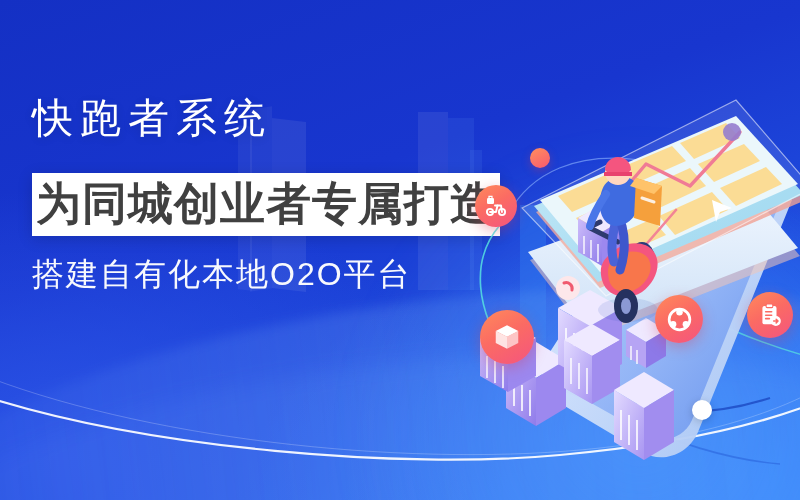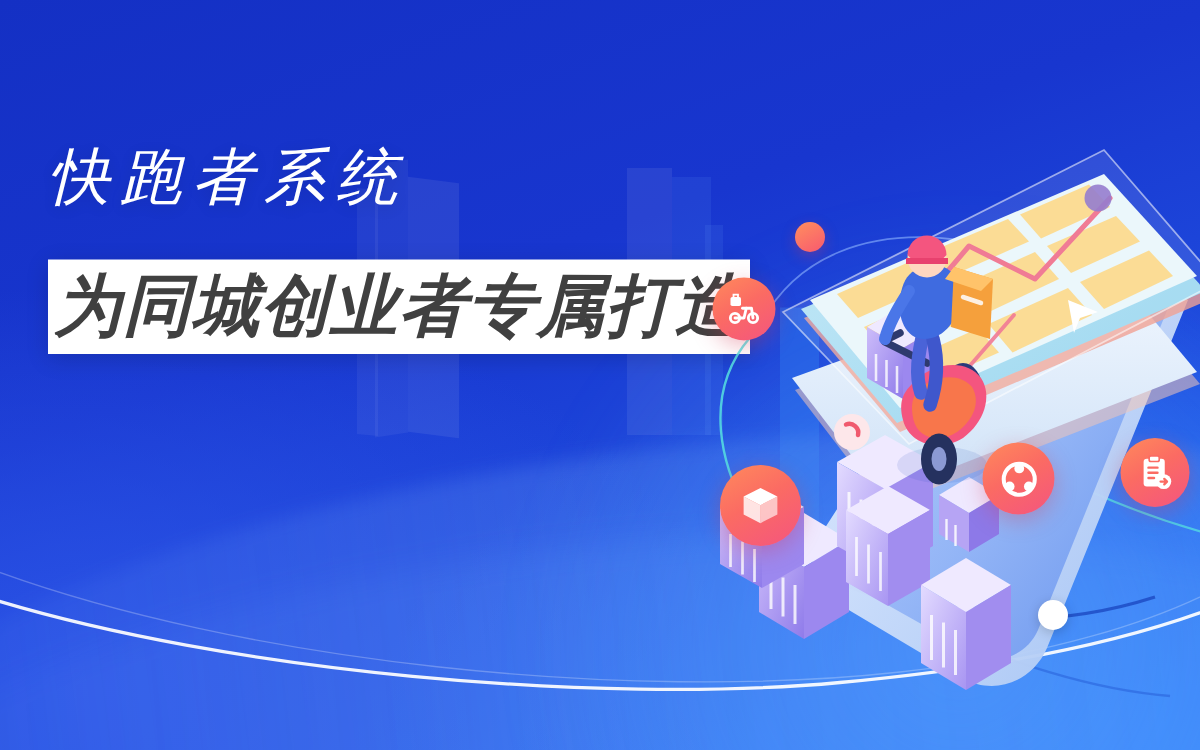--- a/index.html
+++ b/index.html
@@ -40,21 +40,21 @@
     position:absolute;right:-160px;bottom:-210px;width:640px;height:560px;
     border-radius:50%;
     background:radial-gradient(circle,rgba(90,165,255,.42),rgba(90,165,255,0) 68%);
     filter:blur(18px);
   }
 
   
   .curve-svg{position:absolute;inset:0;pointer-events:none;}
 
   
-  .copy{position:absolute;left:32px;top:98px;font-style:italic;}
+  .copy{position:absolute;left:32px;top:98px;}
   .line1{
     color:#ffffff;
     font-size:41px;
     letter-spacing:7px;
     line-height:1;
     font-weight:400;
     white-space:nowrap;
     text-shadow:0 2px 10px rgba(0,0,0,.12);
   }
   .hl-wrap{margin-top:34px;}
@@ -126,20 +126,21 @@
   <svg class="curve-svg" width="800" height="500" viewBox="0 0 800 500">
     <path d="M-10,398 C 150,448 400,470 560,455 C 680,444 760,424 812,404" fill="none" stroke="#ffffff" stroke-width="2.2" opacity="0.92"></path>
     <path d="M-10,378 C 160,442 420,468 600,448 C 700,437 770,414 812,392" fill="none" stroke="#ffffff" stroke-width="0.9" opacity="0.25"></path>
   </svg>
 
   <div class="copy">
     <div class="line1">快跑者系统</div>
     <div class="hl-wrap">
       <span class="line2">为同城创业者专属打造</span>
     </div>
+    <div class="line3">搭建自有化本地O2O平台</div>
   </div>
 
   <div class="illus">
 
     <svg width="380" height="440" viewBox="0 0 380 440">
       <path d="M60,165 C 30,200 35,250 70,300" fill="none" stroke="#56e0e0" stroke-width="1.6" opacity=".85"></path>
       <path d="M66,158 C 90,110 140,92 200,100" fill="none" stroke="#8fb6ff" stroke-width="1.2" opacity=".6"></path>
       <path d="M70,300 C 130,345 230,370 330,338" fill="none" stroke="#2050c8" stroke-width="2.2" opacity=".9"></path>
       <path d="M260,255 C 300,275 340,290 382,300" fill="none" stroke="#56e0e0" stroke-width="1.4" opacity=".75"></path>
       <path d="M176,355 C 230,382 290,400 340,404" fill="none" stroke="#2e6ae0" stroke-width="1.6" opacity=".7"></path>

